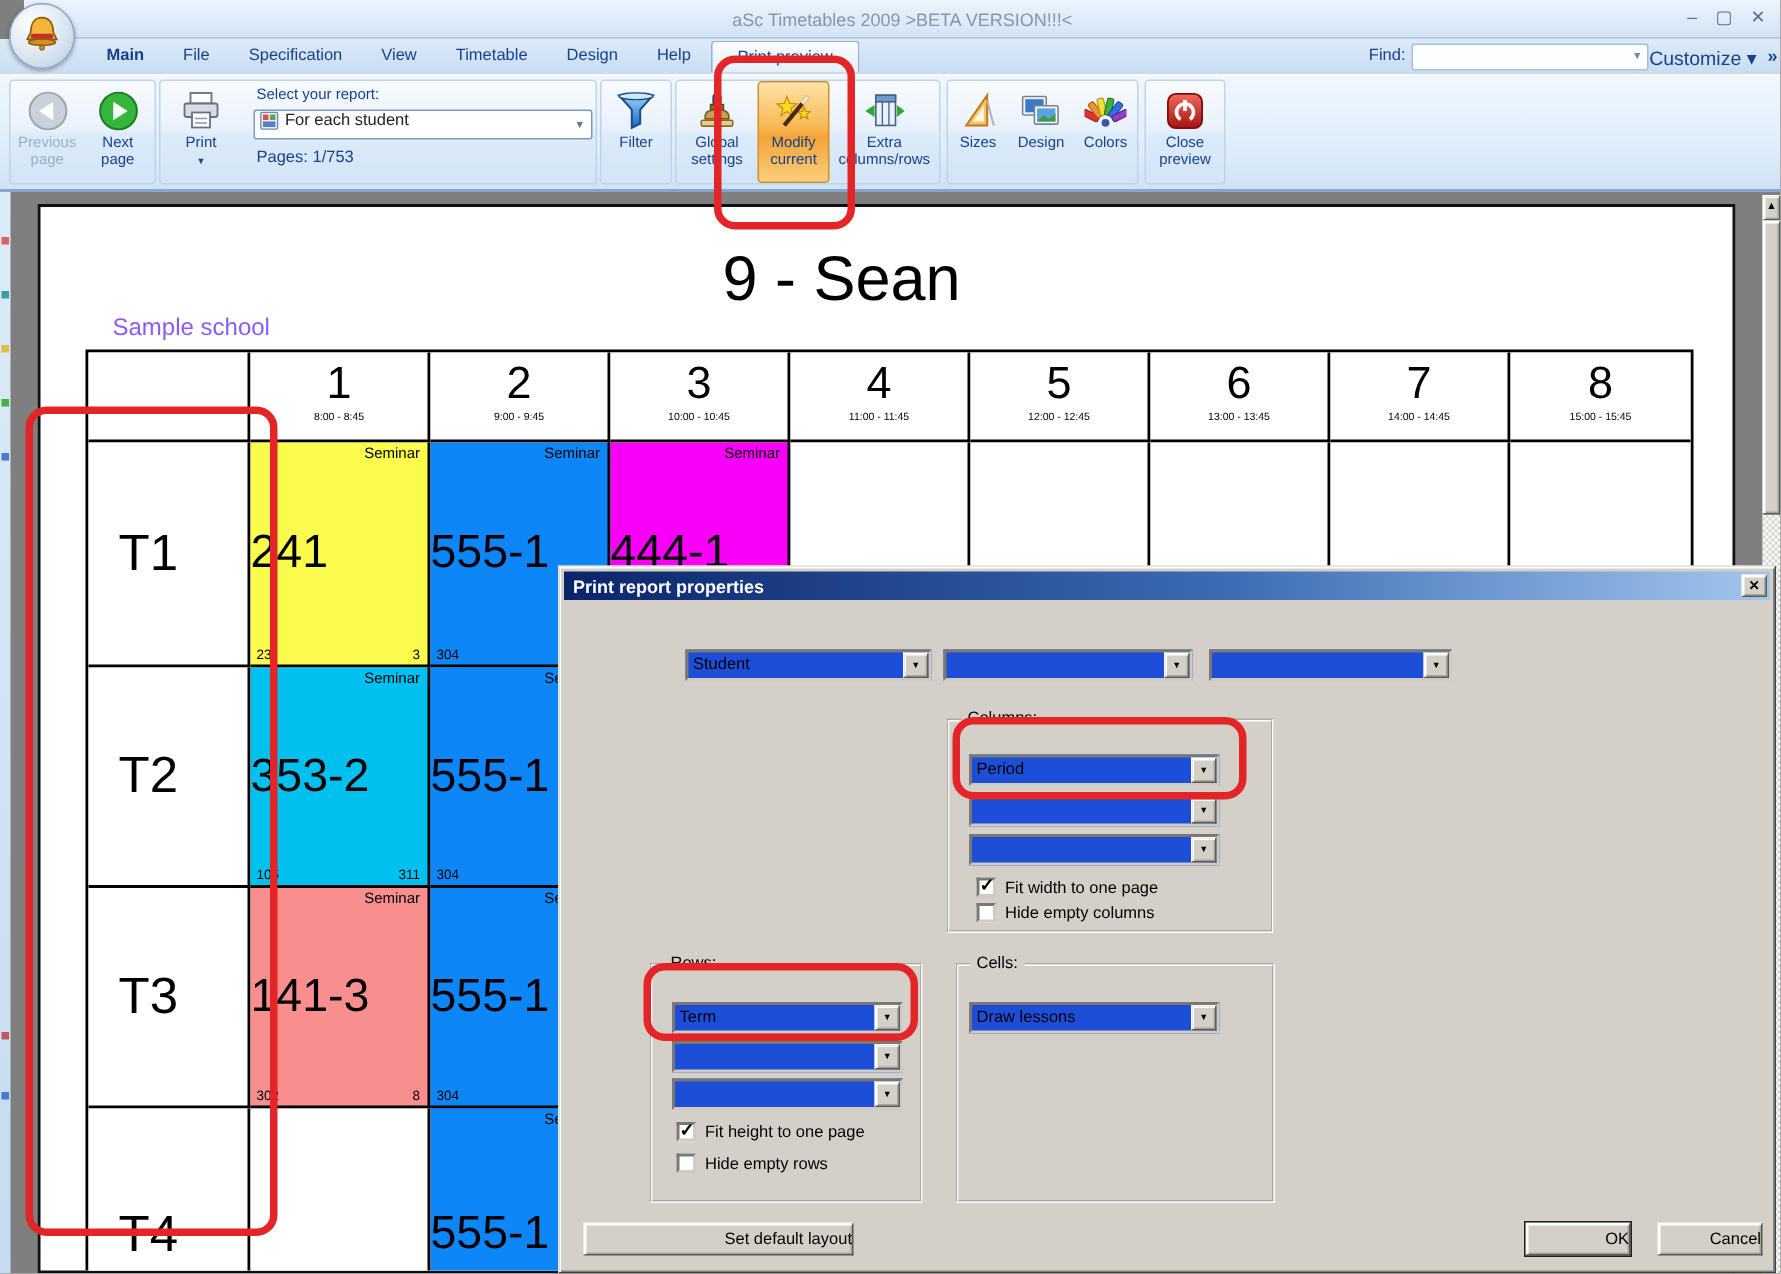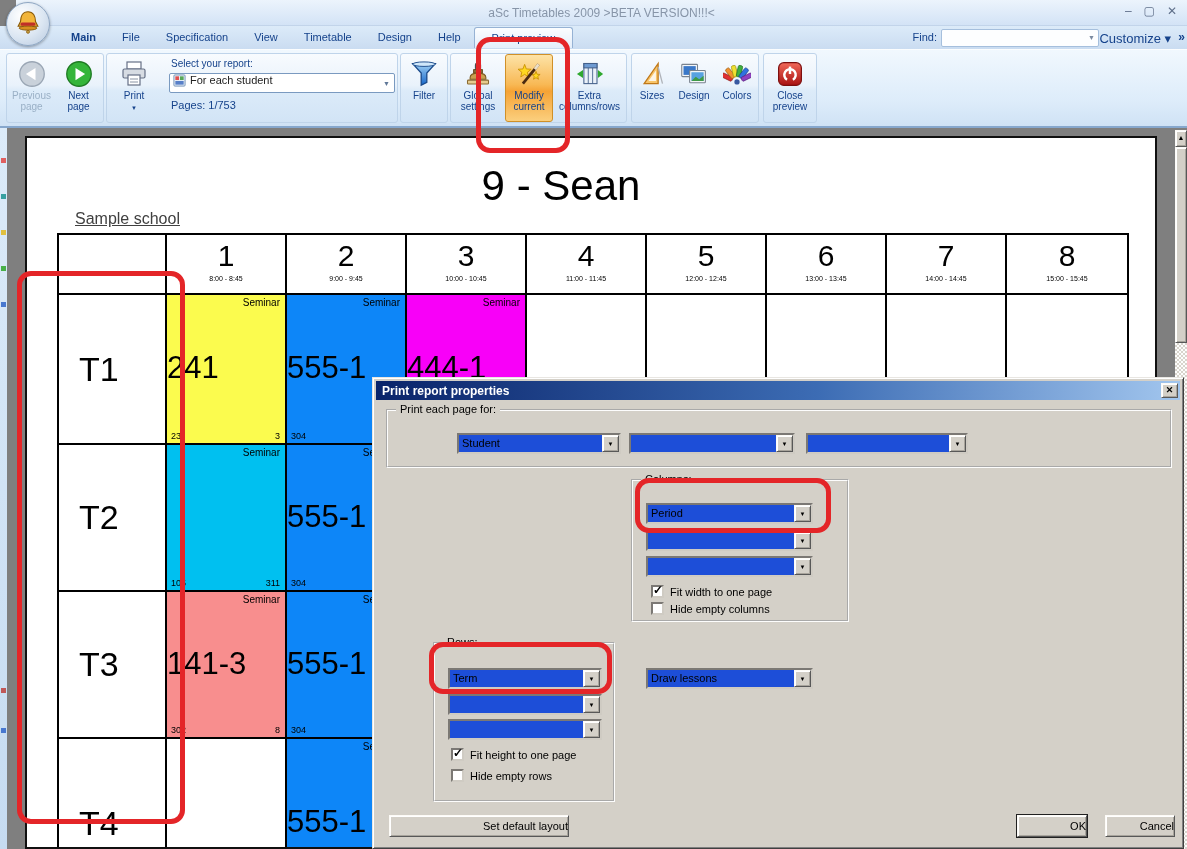--- a/index.html
+++ b/index.html
@@ -56,21 +56,21 @@
 #report-combo .arr { position:absolute; right:4px; top:6px; font-size:7px; color:#607898; }
 #pages-label { font-size:11px; color:#15428b; margin-top:6px; padding-left:2px; }
 
 
 #edge-strip { position:absolute; left:0; top:128px; width:7px; bottom:0;
   background:linear-gradient(180deg,#dcebf9,#c6dbf1); z-index:1; }
 #edge-strip i { position:absolute; left:1px; width:5px; height:5px; display:block; }
 #page { position:absolute; left:25px; top:136px; width:1132px; height:713px; background:#fff;
   border:2px solid #101010; overflow:hidden; z-index:1;padding-left:20px; }
 #report-title { position:absolute; left:0; right:60px; top:24px; text-align:center; font-size:42px; color:#000; }
-#school-label { position:absolute; left:48px; top:72px; font-size:16px; color:#404040;text-decoration:underline; }
+#school-label { position:absolute; left:48px; top:72px; font-size:16px; color:#8b5cf6; }
 #tt { position:absolute; left:30px; top:95px; display:grid;
   grid-template-columns:108px repeat(8,120px); grid-template-rows:60px 150px 147px 147px 170px;
   border:2px solid #000; background:#fff; }
 .tc { position:relative; border-right:2px solid #000; border-bottom:2px solid #000; background:#fff; }
 .tc.lastcol { border-right:0; }
 .head { text-align:center; }
 .head .num { font-size:30px; margin-top:4px; }
 .head .time { font-size:7px; margin-top:2px; color:#000; }
 .rowlabel { display:flex; align-items:center; padding-left:20px; font-size:34px; }
 .lesson .title { position:absolute; left:0; right:0; top:50%; transform:translateY(-52%);
@@ -415,20 +415,21 @@
       </div>
       <div class="tc"></div>
       <div class="tc"></div>
       <div class="tc"></div>
       <div class="tc"></div>
       <div class="tc lastcol"></div>
 
       <div class="tc rowlabel">T2</div>
       <div class="tc lesson" style="background-color: rgb(0, 192, 240);">
         <span class="tag">Seminar</span>
+        <span class="title">353-2</span>
         <span class="bl">105</span>
         <span class="br">311</span>
       </div>
       <div class="tc lesson" style="background-color: rgb(13, 134, 248);">
         <span class="tag">Seminar</span>
         <span class="title">555-1</span>
         <span class="bl">304</span>
       </div>
       <div class="tc"></div>
       <div class="tc"></div>
@@ -476,23 +477,20 @@
     <div id="sb-up" class="raised">▲</div>
     <div id="sb-thumb" class="raised"></div>
   </div>
 
   <div id="dialog">
     <div id="dlg-titlebar">
       <span>Print report properties</span>
       <div id="dlg-close" class="raised">✕</div>
     </div>
 
-    <div class="groupbox" style="left:13px;top:31px;width:786px;height:59px">
-      <span class="grouplabel">Print each page for:</span>
-    </div>
     <div class="combo" style="left:84px;top:55px;width:164px">
       <span class="ctext">Student</span>
       <span class="cbtn raised">▼</span>
     </div>
     <div class="combo" style="left:256px;top:55px;width:166px">
       <span class="ctext"></span>
       <span class="cbtn raised">▼</span>
     </div>
     <div class="combo" style="left:433px;top:55px;width:162px">
       <span class="ctext"></span>
@@ -532,20 +530,23 @@
     </div>
     <div class="combo" style="left:75px;top:341px;width:154px">
       <span class="ctext"></span>
       <span class="cbtn raised">▼</span>
     </div>
     <div class="checkbox checked" style="left:78px;top:370px"></div>
     <span class="cklabel" style="left:97px;top:371px">Fit height to one page</span>
     <div class="checkbox" style="left:78px;top:391px"></div>
     <span class="cklabel" style="left:97px;top:392px">Hide empty rows</span>
 
+    <div class="groupbox" style="left:264px;top:264px;width:213px;height:160px">
+      <span class="grouplabel">Cells:</span>
+    </div>
     <div class="combo" style="left:273px;top:290px;width:167px">
       <span class="ctext">Draw lessons</span>
       <span class="cbtn raised">▼</span>
     </div>
 
     <div class="dlg-btn raised" style="left:16px;top:437px;width:180px">Set default layout</div>
     <div class="dlg-btn raised" id="ok-btn" style="left:644px;top:437px;width:70px">OK</div>
     <div class="dlg-btn raised" style="left:732px;top:437px;width:70px">Cancel</div>
   </div>
 

